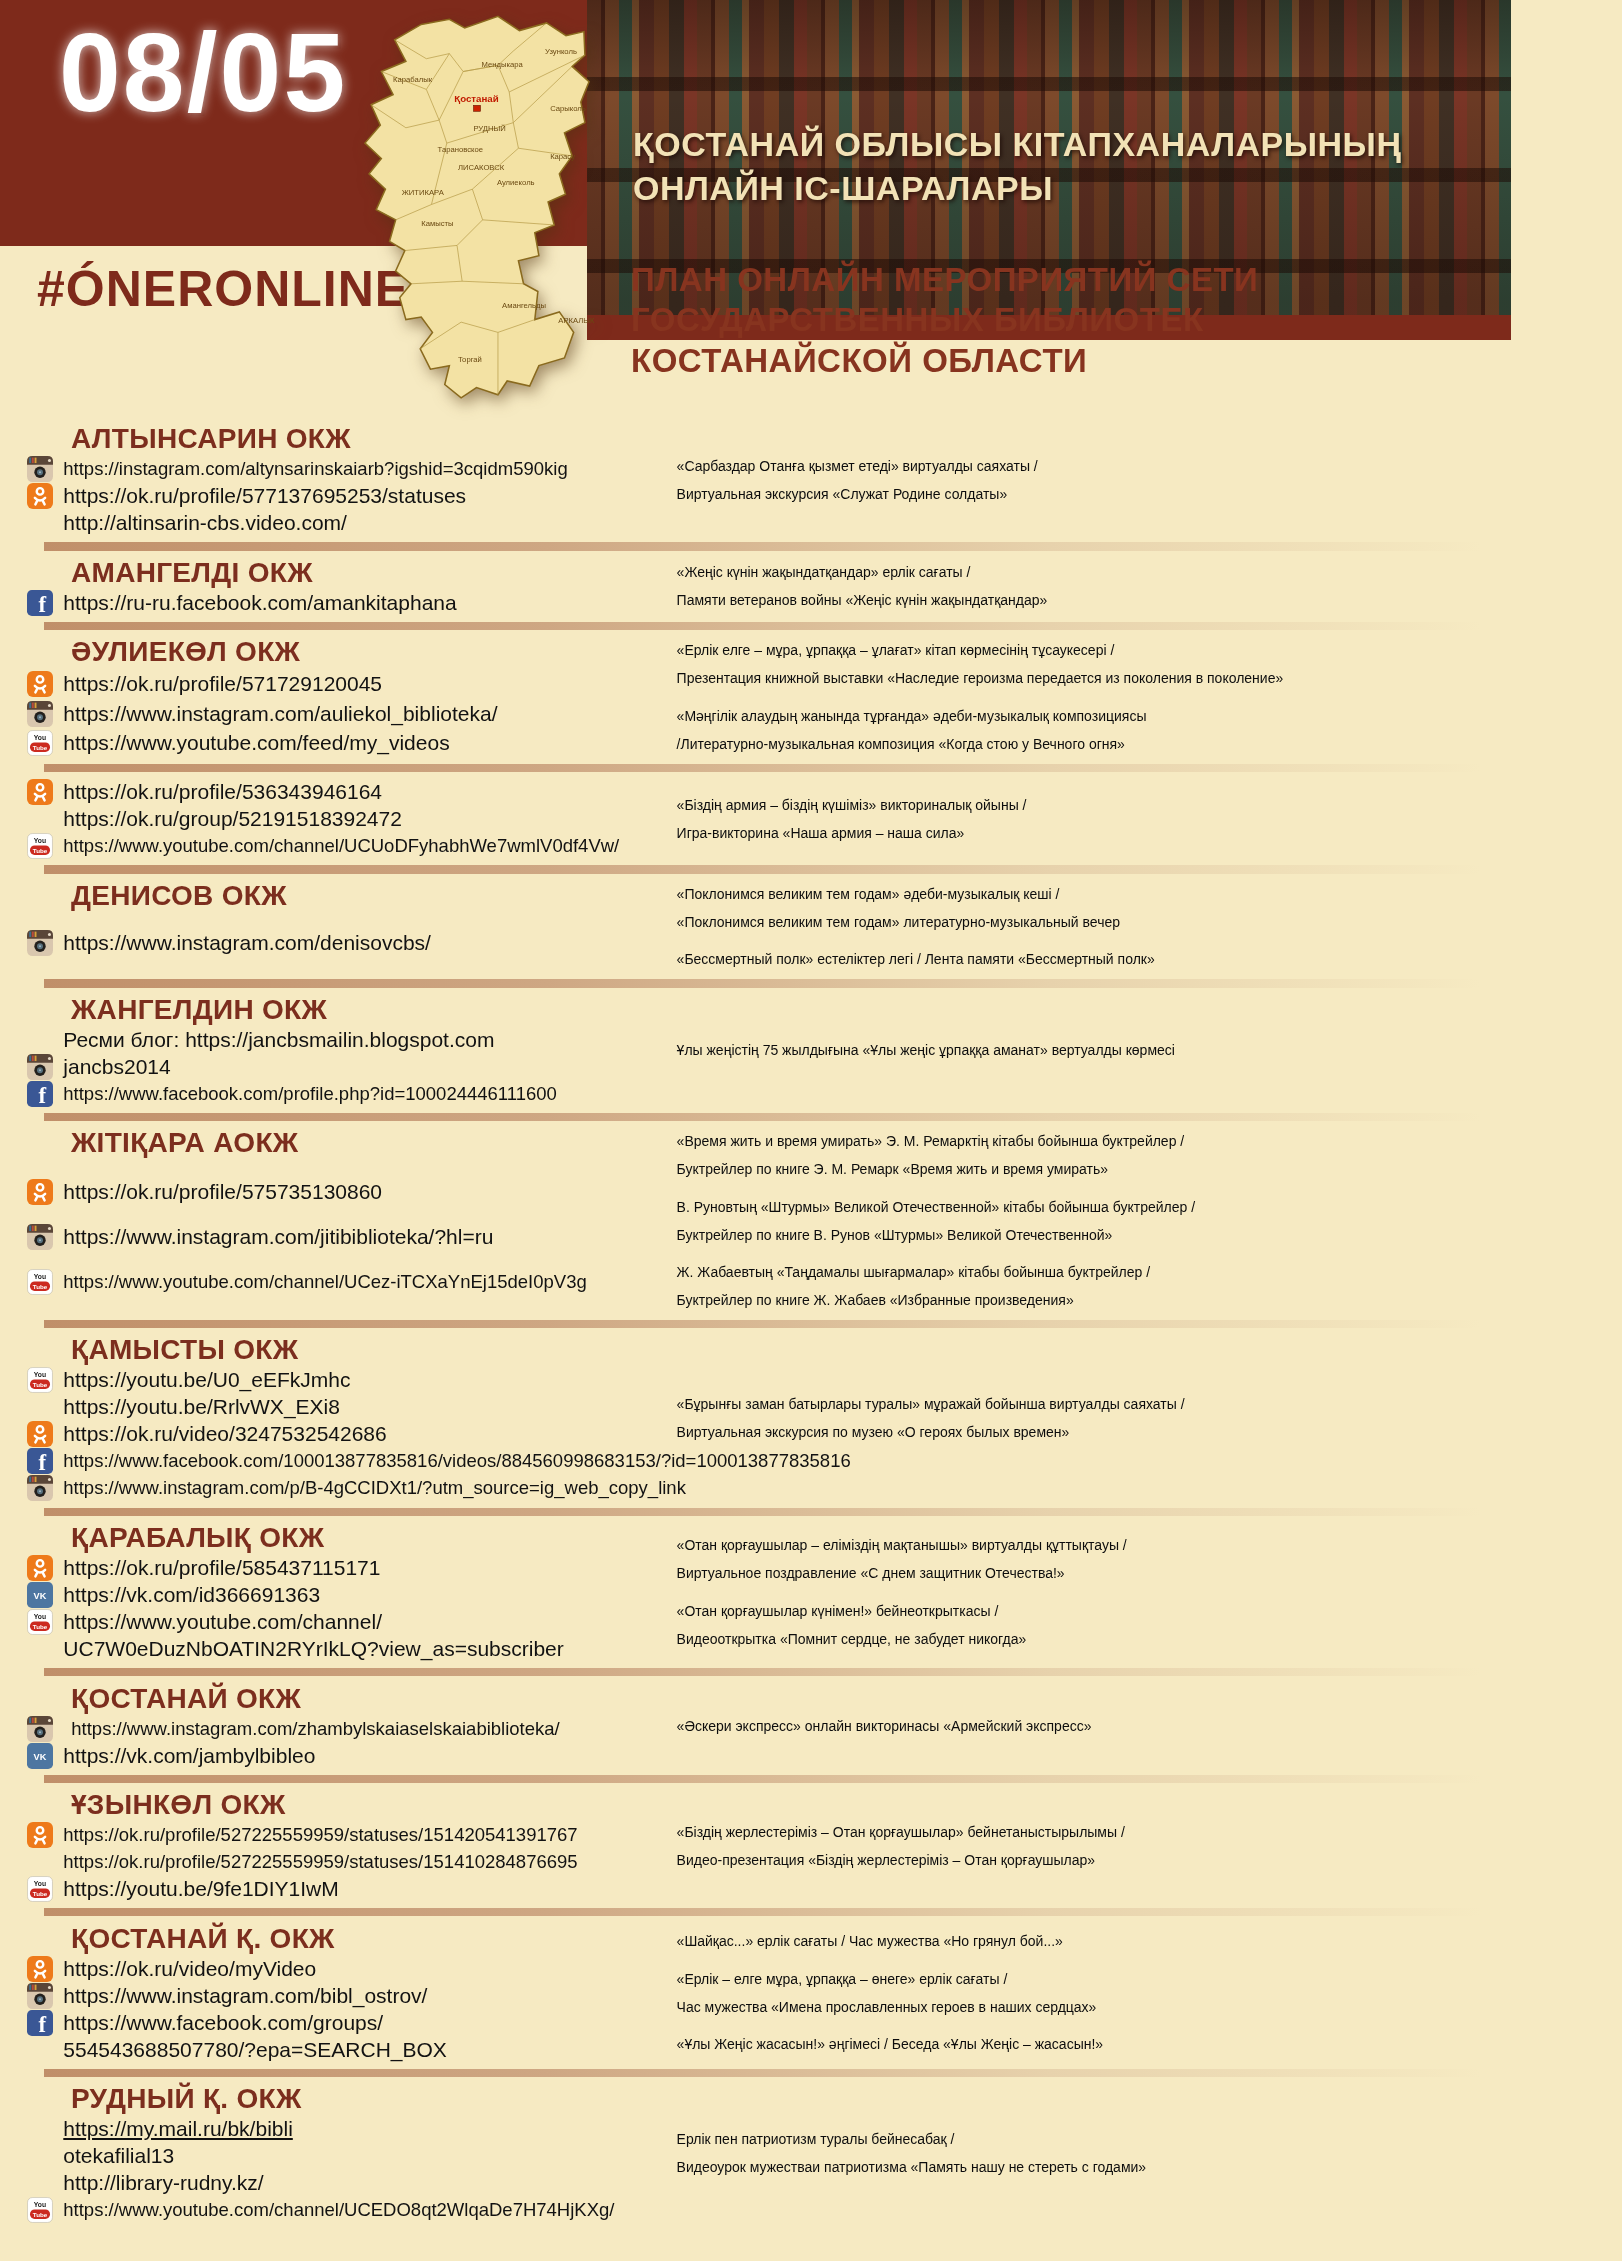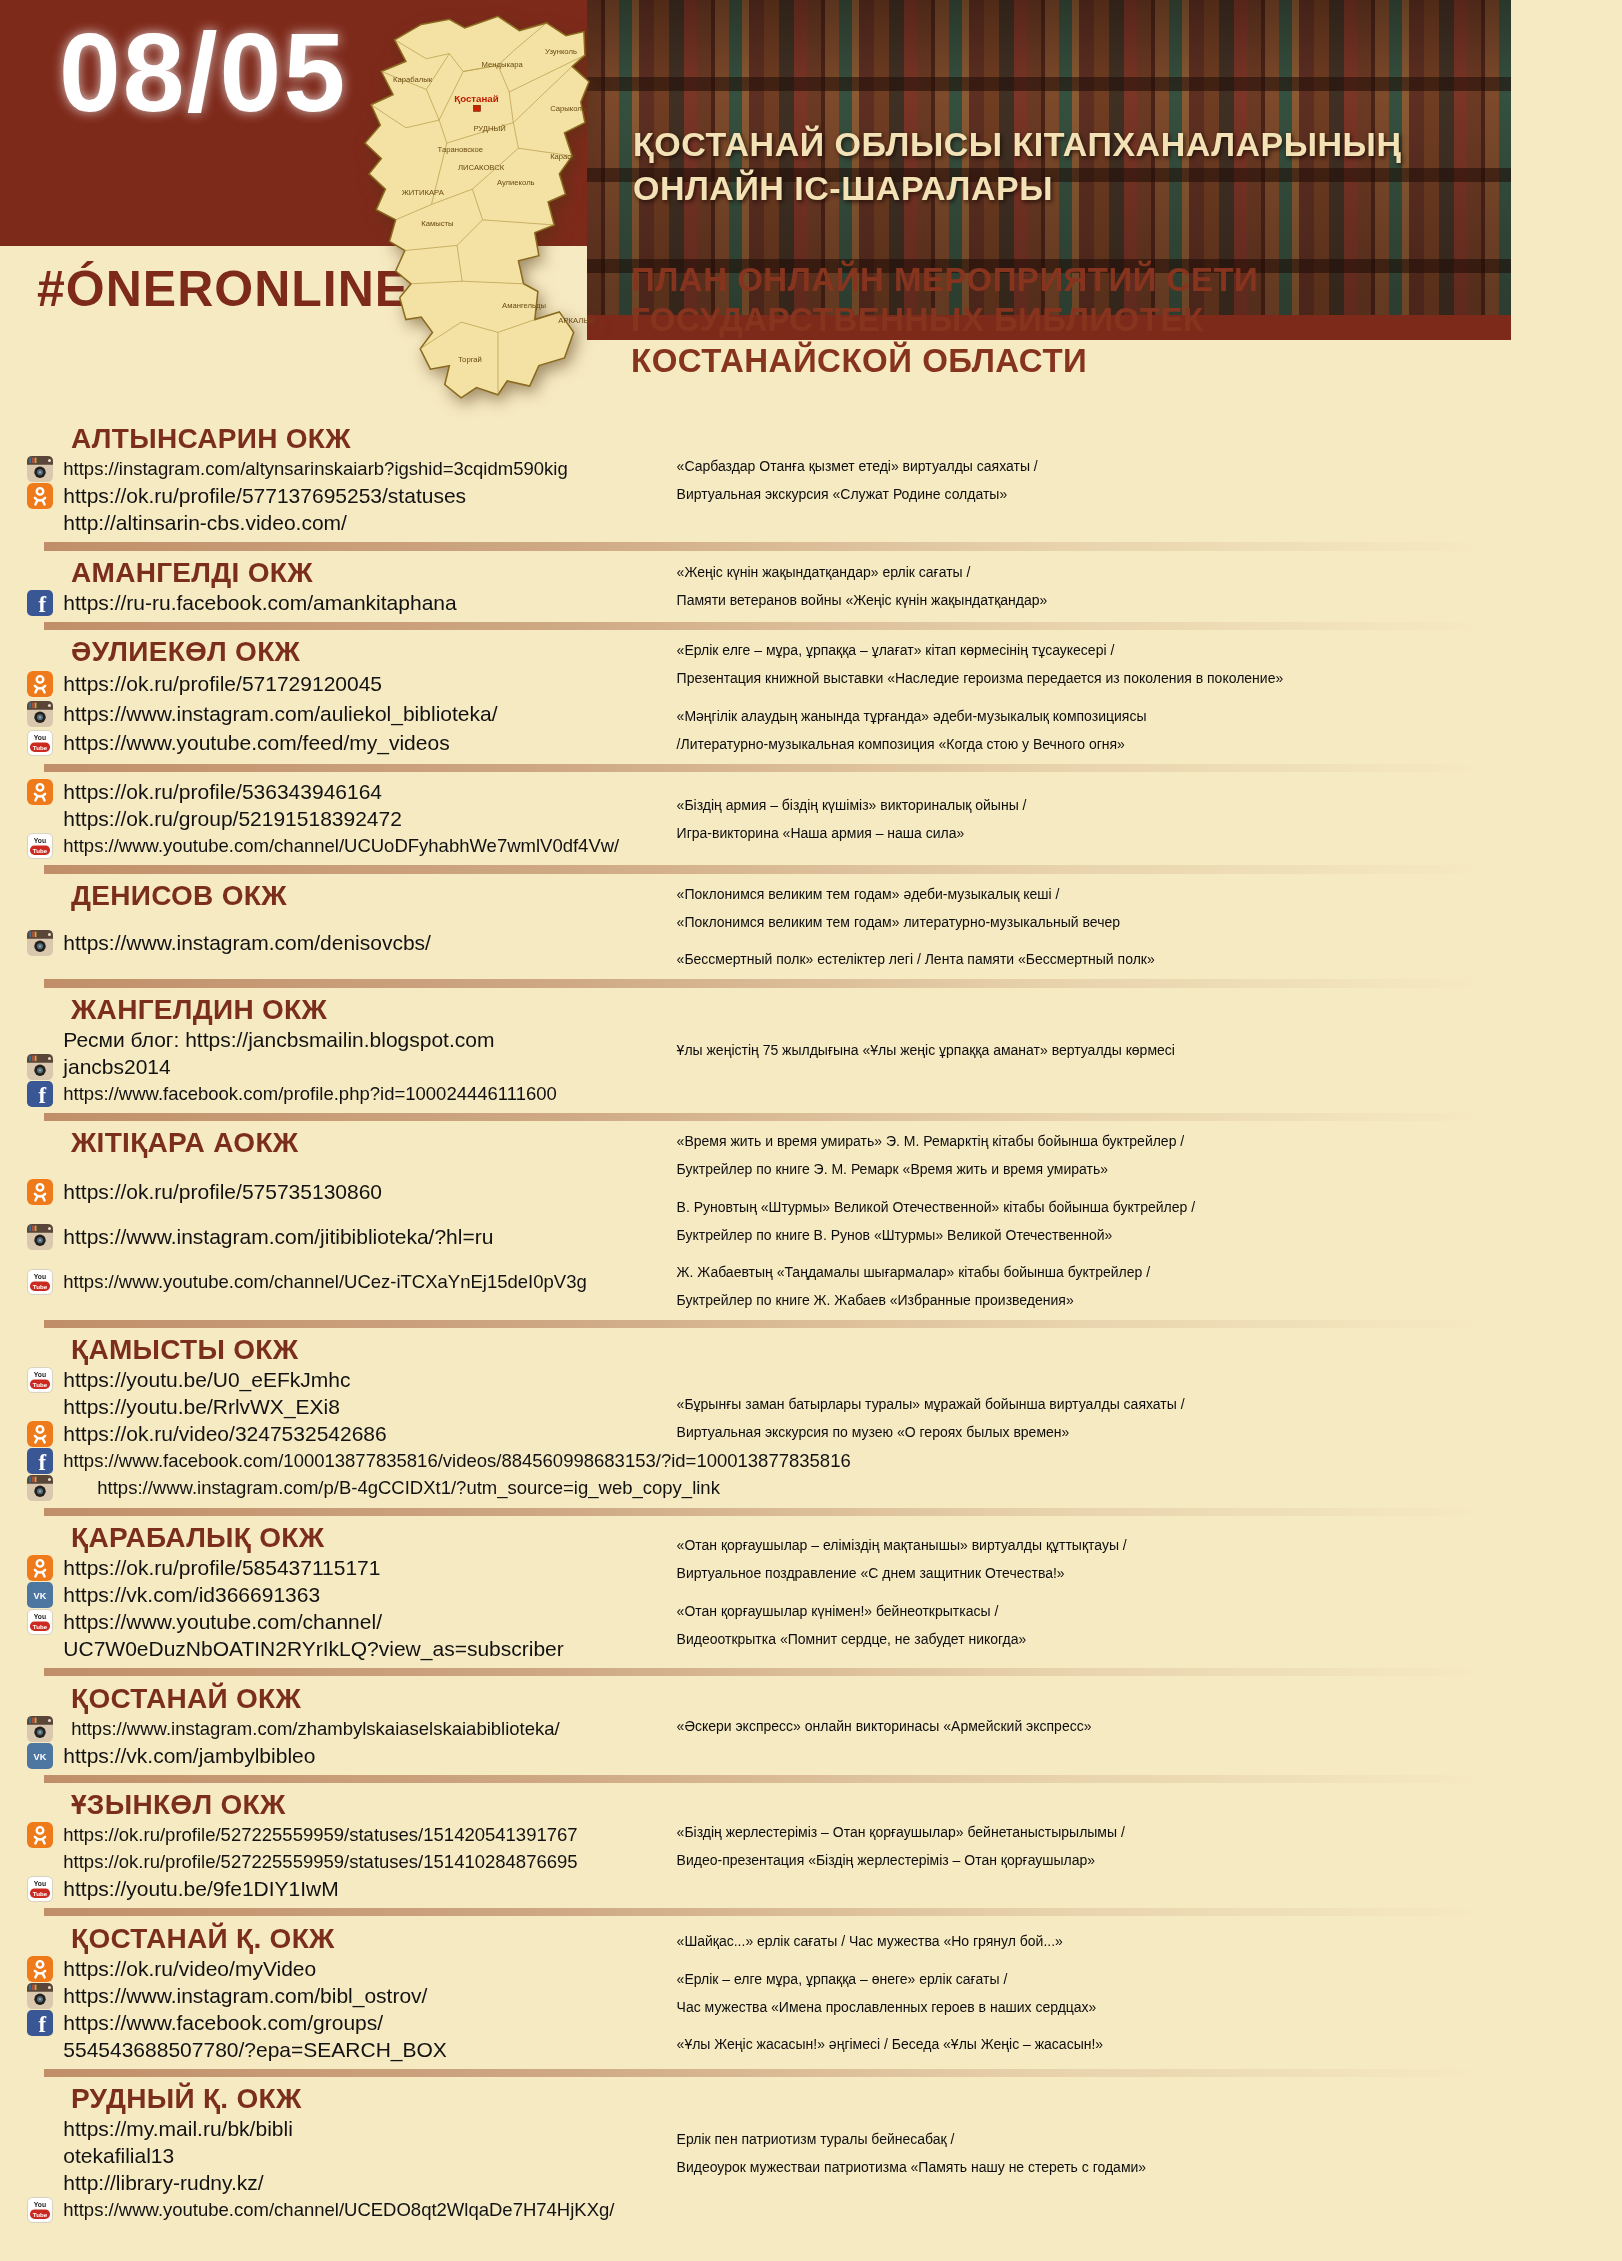--- a/index.html
+++ b/index.html
@@ -439,21 +439,21 @@
       </div>
       <div class="link-row" style="grid-row: 5;">
         <span class="icon">
           <svg viewBox="0 0 48 48">
             <rect width="48" height="48" rx="9" fill="#3A5795"></rect>
             <text x="28" y="41" text-anchor="middle" font-family="serif" font-size="42" font-weight="700" fill="#fff">f</text>
           </svg>
         </span>
         <span class="link-text small">https://www.facebook.com/100013877835816/videos/884560998683153/?id=100013877835816</span>
       </div>
-      <div class="link-row" style="grid-row: 6; gap: 34px;">
+      <div class="link-row" style="grid-row: 6;">
         <span class="icon">
           <svg viewBox="0 0 48 48">
             <rect width="48" height="48" rx="10" fill="#D9C7AE"></rect>
             <path d="M0 10 Q0 0 10 0 h28 Q48 0 48 10 v6 H0 Z" fill="#5A4638"></path>
             <rect x="4" y="3" width="3.5" height="10" fill="#3E6E8E"></rect>
             <rect x="9" y="3" width="3.5" height="10" fill="#B84A3C"></rect>
             <rect x="14" y="3" width="3.5" height="10" fill="#D9A03A"></rect>
             <circle cx="24" cy="30" r="10.5" fill="#23201D"></circle>
             <circle cx="24" cy="30" r="5.5" fill="#58707E"></circle>
             <circle cx="24" cy="30" r="2" fill="#9DB4BD"></circle>
@@ -615,21 +615,21 @@
 554543688507780/?epa=SEARCH_BOX</span>
       </div>
     </div>
 <div class="divider"></div>
   <div class="section">
     <div class="section-title">РУДНЫЙ Қ. ОКЖ</div>
     <div class="events" style="grid-row: 1 / span 5;">
         <p class="event">Ерлік пен патриотизм туралы бейнесабақ /
 Видеоурок мужестваи патриотизма «Память нашу не стереть с годами»</p>
       </div>
-  <div class="link-row" style="grid-row: 2;">
+  <div class="link-row" style="grid-row: 2; text-decoration: underline;">
         <span class="icon-spacer"></span>
         <span class="link-text">https://my.mail.ru/bk/bibli</span>
       </div>
       <div class="link-row" style="grid-row: 3;">
         <span class="icon-spacer"></span>
         <span class="link-text">otekafilial13</span>
       </div>
       <div class="link-row" style="grid-row: 4;">
         <span class="icon-spacer"></span>
         <span class="link-text">http://library-rudny.kz/</span>

